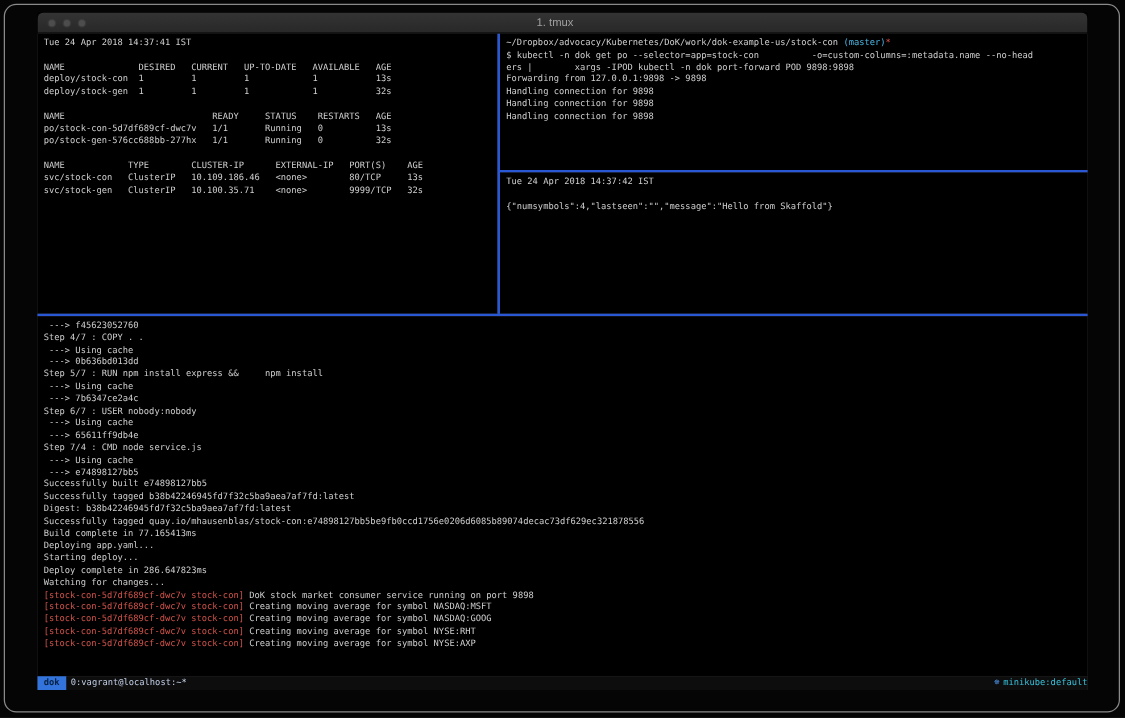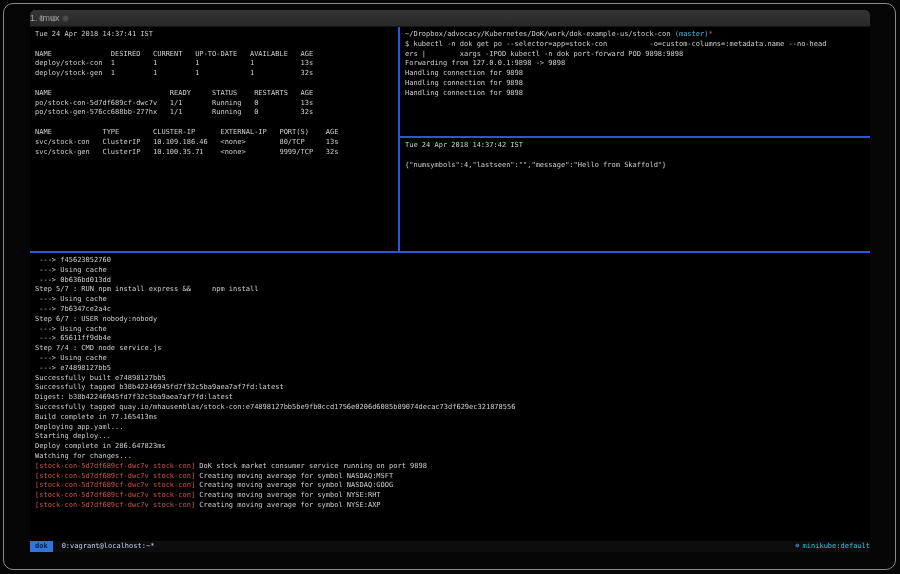--- a/index.html
+++ b/index.html
@@ -3,30 +3,30 @@
 <meta charset="utf-8">
 <style>
   *{box-sizing:border-box;margin:0;padding:0}
   html,body{background:#060606;width:900px;height:574px}
   .screen{position:relative;width:900px;height:574px;background:#050505;overflow:hidden}
   .frame-border{position:absolute;left:3px;top:3px;width:893px;height:567px;border:1px solid #8a8a8a;border-radius:10px;pointer-events:none}
   .window{position:absolute;left:30px;top:10px;width:840px;height:542px;background:#000}
   .titlebar{position:absolute;left:0;top:0;width:100%;height:17px;background:linear-gradient(#343434,#282828);border-radius:5px 5px 0 0;border-bottom:1px solid #151515}
   .lights{position:absolute;left:8px;top:5px;display:flex;gap:5px}
   .light{width:7px;height:7px;border-radius:50%;background:#4d4d4d;border:1px solid #3a3a3a}
-  .title{position:absolute;left:0;right:12px;top:3px;font:9px "Liberation Sans",sans-serif;color:#a0a0a0}
+  .title{position:absolute;left:0;right:12px;top:3px;text-align:center;font:9px "Liberation Sans",sans-serif;color:#a0a0a0}
   .term{position:absolute;left:0;top:17px;right:0;bottom:0;background:#404040;font:7px/9.8px "DejaVu Sans Mono",monospace;color:#cfcfcf}
   .pane{position:absolute;overflow:hidden;padding:3px 0 0 5px;background:#000}
   .tl{height:9.8px;white-space:pre}
   .vdiv,.hdiv{position:absolute;background:#2a57d4}
   .red{color:#d2524a}
   .cyan{color:#49b8e8}
   .statusbar{position:absolute;left:0;bottom:0;width:100%;height:11px;background:#0d0d0d;display:flex;align-items:stretch;font:7px/11px "DejaVu Sans Mono",monospace;white-space:pre}
   .session-chip{background:#3273dc;color:#06203f;padding:0 5px;font-weight:bold}
-  .window-item{color:#c3d0e8;margin-left:9px}
+  .window-item{color:#c3d0e8;margin-left:4px}
   .status-right{margin-left:auto;color:#37c4de}
   .k8s-icon{color:#4a90e2;margin-right:3px}
   
   .pane-kubectl{left:0;top:0;width:368px;height:224px}
   .vdiv-main{left:368px;top:0;width:2px;height:224px}
   .pane-portforward{left:370px;top:0;width:470px;height:109px}
   .hdiv-right{left:370px;top:109px;width:470px;height:2px}
   .pane-curl{left:370px;top:111px;width:470px;height:113px}
   .hdiv-main{left:0;top:224px;width:840px;height:2px}
   .pane-skaffold{left:0;top:226px;width:840px;height:288px}
@@ -107,20 +107,21 @@
 
           <div class="tl">{"numsymbols":4,"lastseen":"","message":"Hello from Skaffold"}</div>
         </div>
 
       <div class="hdiv hdiv-main"></div>
 
       <div class="pane pane-skaffold">
 
           <div class="tl"><span class="red"></span><span> ---&gt; f45623052760</span></div>
 
+          <div class="tl"><span class="red"></span><span>Step 4/7 : COPY . .</span></div>
 
           <div class="tl"><span class="red"></span><span> ---&gt; Using cache</span></div>
 
           <div class="tl"><span class="red"></span><span> ---&gt; 0b636bd013dd</span></div>
 
           <div class="tl"><span class="red"></span><span>Step 5/7 : RUN npm install express &amp;&amp;     npm install</span></div>
 
           <div class="tl"><span class="red"></span><span> ---&gt; Using cache</span></div>
 
           <div class="tl"><span class="red"></span><span> ---&gt; 7b6347ce2a4c</span></div>

